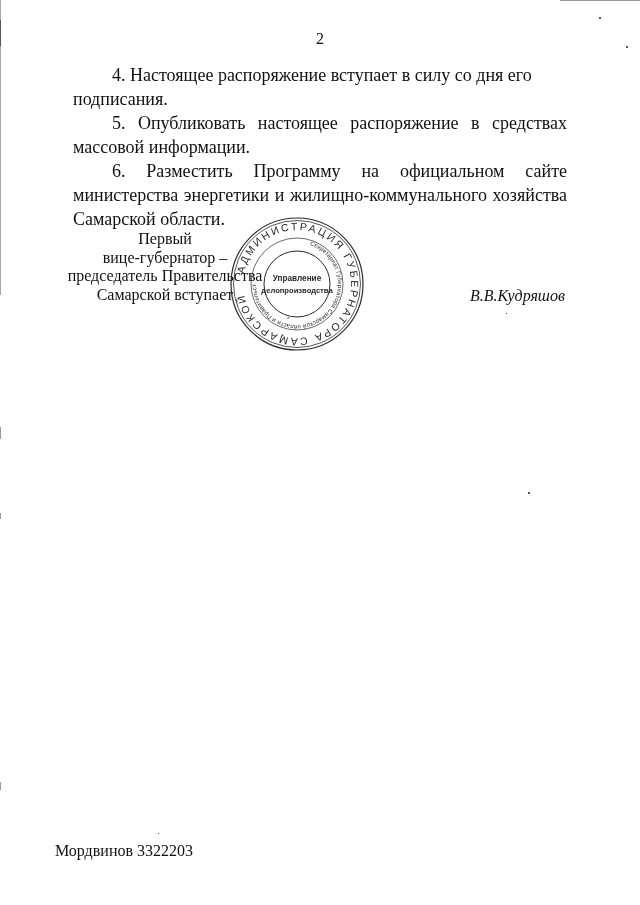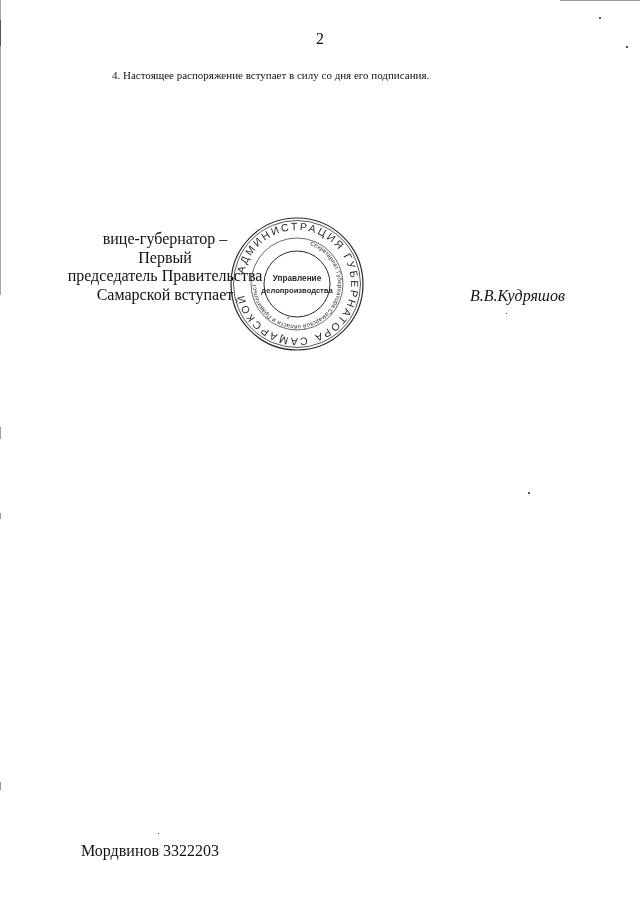--- a/index.html
+++ b/index.html
@@ -50,21 +50,21 @@
       left: 0; width: 640px;
       top: 30px;
       text-align: center;
       font-size: 16px;
     }
     .body-text {
       position: absolute;
       left: 73px;
       width: 494px;
       top: 63px;
-      font-size: 11px;
+      font-size: 18px;
       line-height: 24px;
     }
     .para {
       margin: 0 0 0 0;
       text-indent: 39px;
       text-align: justify;
       text-align-last: left;
     }
     .para.single { text-align: left; }
     .sig-block {
@@ -86,21 +86,21 @@
     }
     .stamp {
       position: absolute;
       left: 229px;
       top: 215px;
       width: 136px;
       height: 138px;
     }
     .executor {
       position: absolute;
-      left: 81px;
+      left: 55px;
       top: 842px;
       font-size: 16px;
     }
   </style>
 </head>
 <body>
 
 <div class="scan-edge-left">
     <div class="dark"></div>
   </div>
@@ -111,25 +111,27 @@
 <div class="speck" style="left:599px;top:17px;"></div>
 <div class="speck" style="left:626px;top:46px;"></div>
 <div class="speck" style="left:528px;top:492px;"></div>
 <div class="speck" style="left:506px;top:313px;width:1px;height:1px;"></div>
 <div class="speck" style="left:158px;top:833px;width:1px;height:1px;"></div>
 
 <div class="page-number">2</div>
 
 <div class="body-text">
   <p class="para single">4. Настоящее распоряжение вступает в силу со дня его подписания.</p>
+  <p class="para">5. Опубликовать настоящее распоряжение в средствах массовой информации.</p>
+  <p class="para">6. Разместить Программу на официальном сайте министерства энергетики и жилищно-коммунального хозяйства Самарской области.</p>
 </div>
 
 <div class="sig-block">
+  <div>Первый</div>
   <div>вице-губернатор –</div>
-  <div>Первый</div>
   <div>председатель Правительства</div>
   <div>Самарской вступает</div>
 </div>
 
 <div class="stamp">
   <svg width="136" height="138" viewBox="0 0 136 138" xmlns="http://www.w3.org/2000/svg">
     <defs>
       <path id="outerArc" d="M 68,69 m -54,0 a 54,54 0 1,1 108,0 a 54,54 0 1,1 -108,0"></path>
       <path id="innerArc" d="M 68,69 m -41,0 a 41,41 0 1,1 82,0 a 41,41 0 1,1 -82,0"></path>
     </defs>

